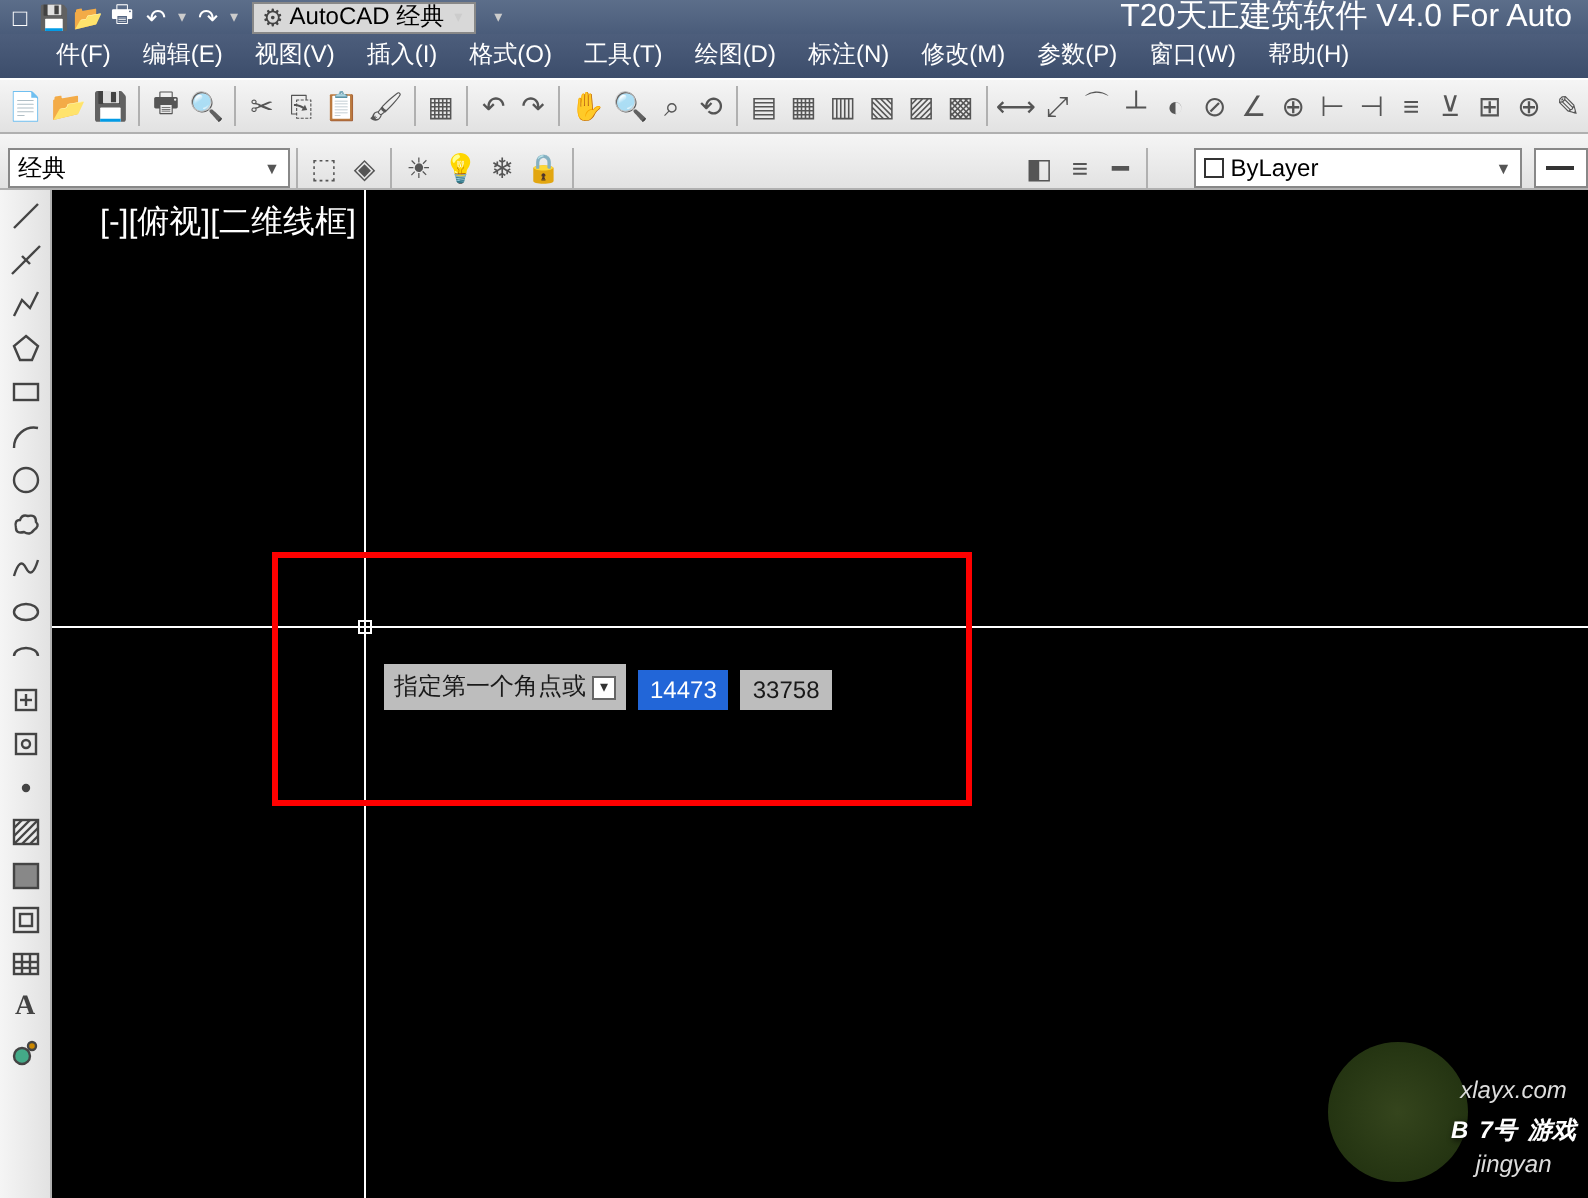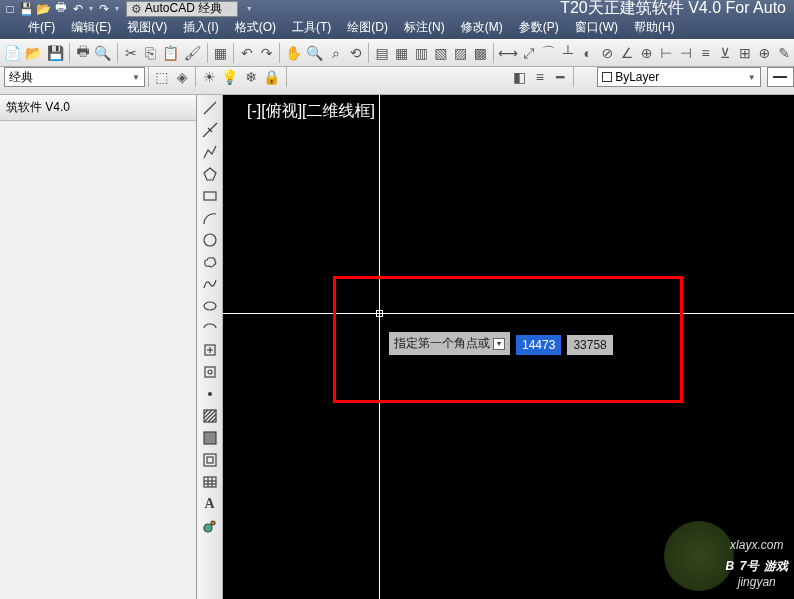--- a/index.html
+++ b/index.html
@@ -13,21 +13,21 @@
 .gear { color: #444; }
 .title-text { position: absolute; right: 8px; color: #fff; font-size: 16px; }
 
 .menu-bar { height: 22px; background: linear-gradient(#4d5e7c, #3c4d6b); display: flex; align-items: flex-end; padding-left: 20px; }
 .menu-item { color: #fff; padding: 3px 8px; cursor: pointer; font-size: 12px; }
 
 .toolbar-row { height: 28px; background: linear-gradient(#f5f5f5, #e2e2e2); border-top: 1px solid #fff; border-bottom: 1px solid #b0b0b0; display: flex; align-items: center; padding-left: 2px; }
 .tb-icon { width: 20px; height: 20px; margin: 0 1px; display: flex; align-items: center; justify-content: center; border: 1px solid transparent; cursor: pointer; color: #555; font-size: 14px; }
 .tb-sep { width: 1px; height: 20px; background: #b0b0b0; margin: 0 3px; }
 
-.second-toolbar { height: 28px; background: linear-gradient(#f5f5f5, #e2e2e2); border-bottom: 1px solid #b0b0b0; display: flex; align-items: flex-start; }
+.second-toolbar { height: 28px; background: linear-gradient(#f5f5f5, #e2e2e2); border-bottom: 1px solid #b0b0b0; display: flex; align-items: flex-end; }
 .ws-combo { width: 155px; height: 20px; background: #fff; border: 1px solid #888; margin-left: 4px; padding: 2px 4px; display: flex; justify-content: space-between; align-items: center; }
 .layer-combo { width: 180px; height: 20px; background: #fff; border: 1px solid #888; margin-left: 20px; padding: 2px 4px; display: flex; align-items: center; gap: 3px; }
 .layer-swatch { width: 10px; height: 10px; border: 1px solid #333; background: #fff; }
 .combo-arrow { font-size: 8px; color: #555; margin-left: auto; }
 
 .main-area { position: absolute; top: 95px; left: 0; right: 0; bottom: 0; display: flex; }
 .left-panel { width: 197px; background: #f0f0f0; border-right: 1px solid #999; }
 .panel-header { background: linear-gradient(#fafafa, #e0e0e0); padding: 4px 6px; border-bottom: 1px solid #bbb; }
 .panel-body { padding: 2px; }
 
@@ -164,24 +164,20 @@
     <span>ByLayer</span>
     <span class="combo-arrow">▼</span>
   </div>
   <div style="width:30px;height:20px;background:#fff;border:1px solid #888;margin-left:6px;display:flex;align-items:center;justify-content:center">
     <span style="display:block;width:14px;height:2px;background:#333"></span>
   </div>
 </div>
 
 <div class="main-area">
 
-  <div class="left-panel">
-    <div class="panel-header">筑软件 V4.0</div>
-    <div class="panel-body"></div>
-  </div>
 
   <div class="draw-toolbar">
     <div class="dt-icon">
         <svg>
           <line x1="2" y1="14" x2="14" y2="2"></line>
         </svg>
       </div>
     <div class="dt-icon">
         <svg>
           <line x1="1" y1="15" x2="15" y2="1"></line>

